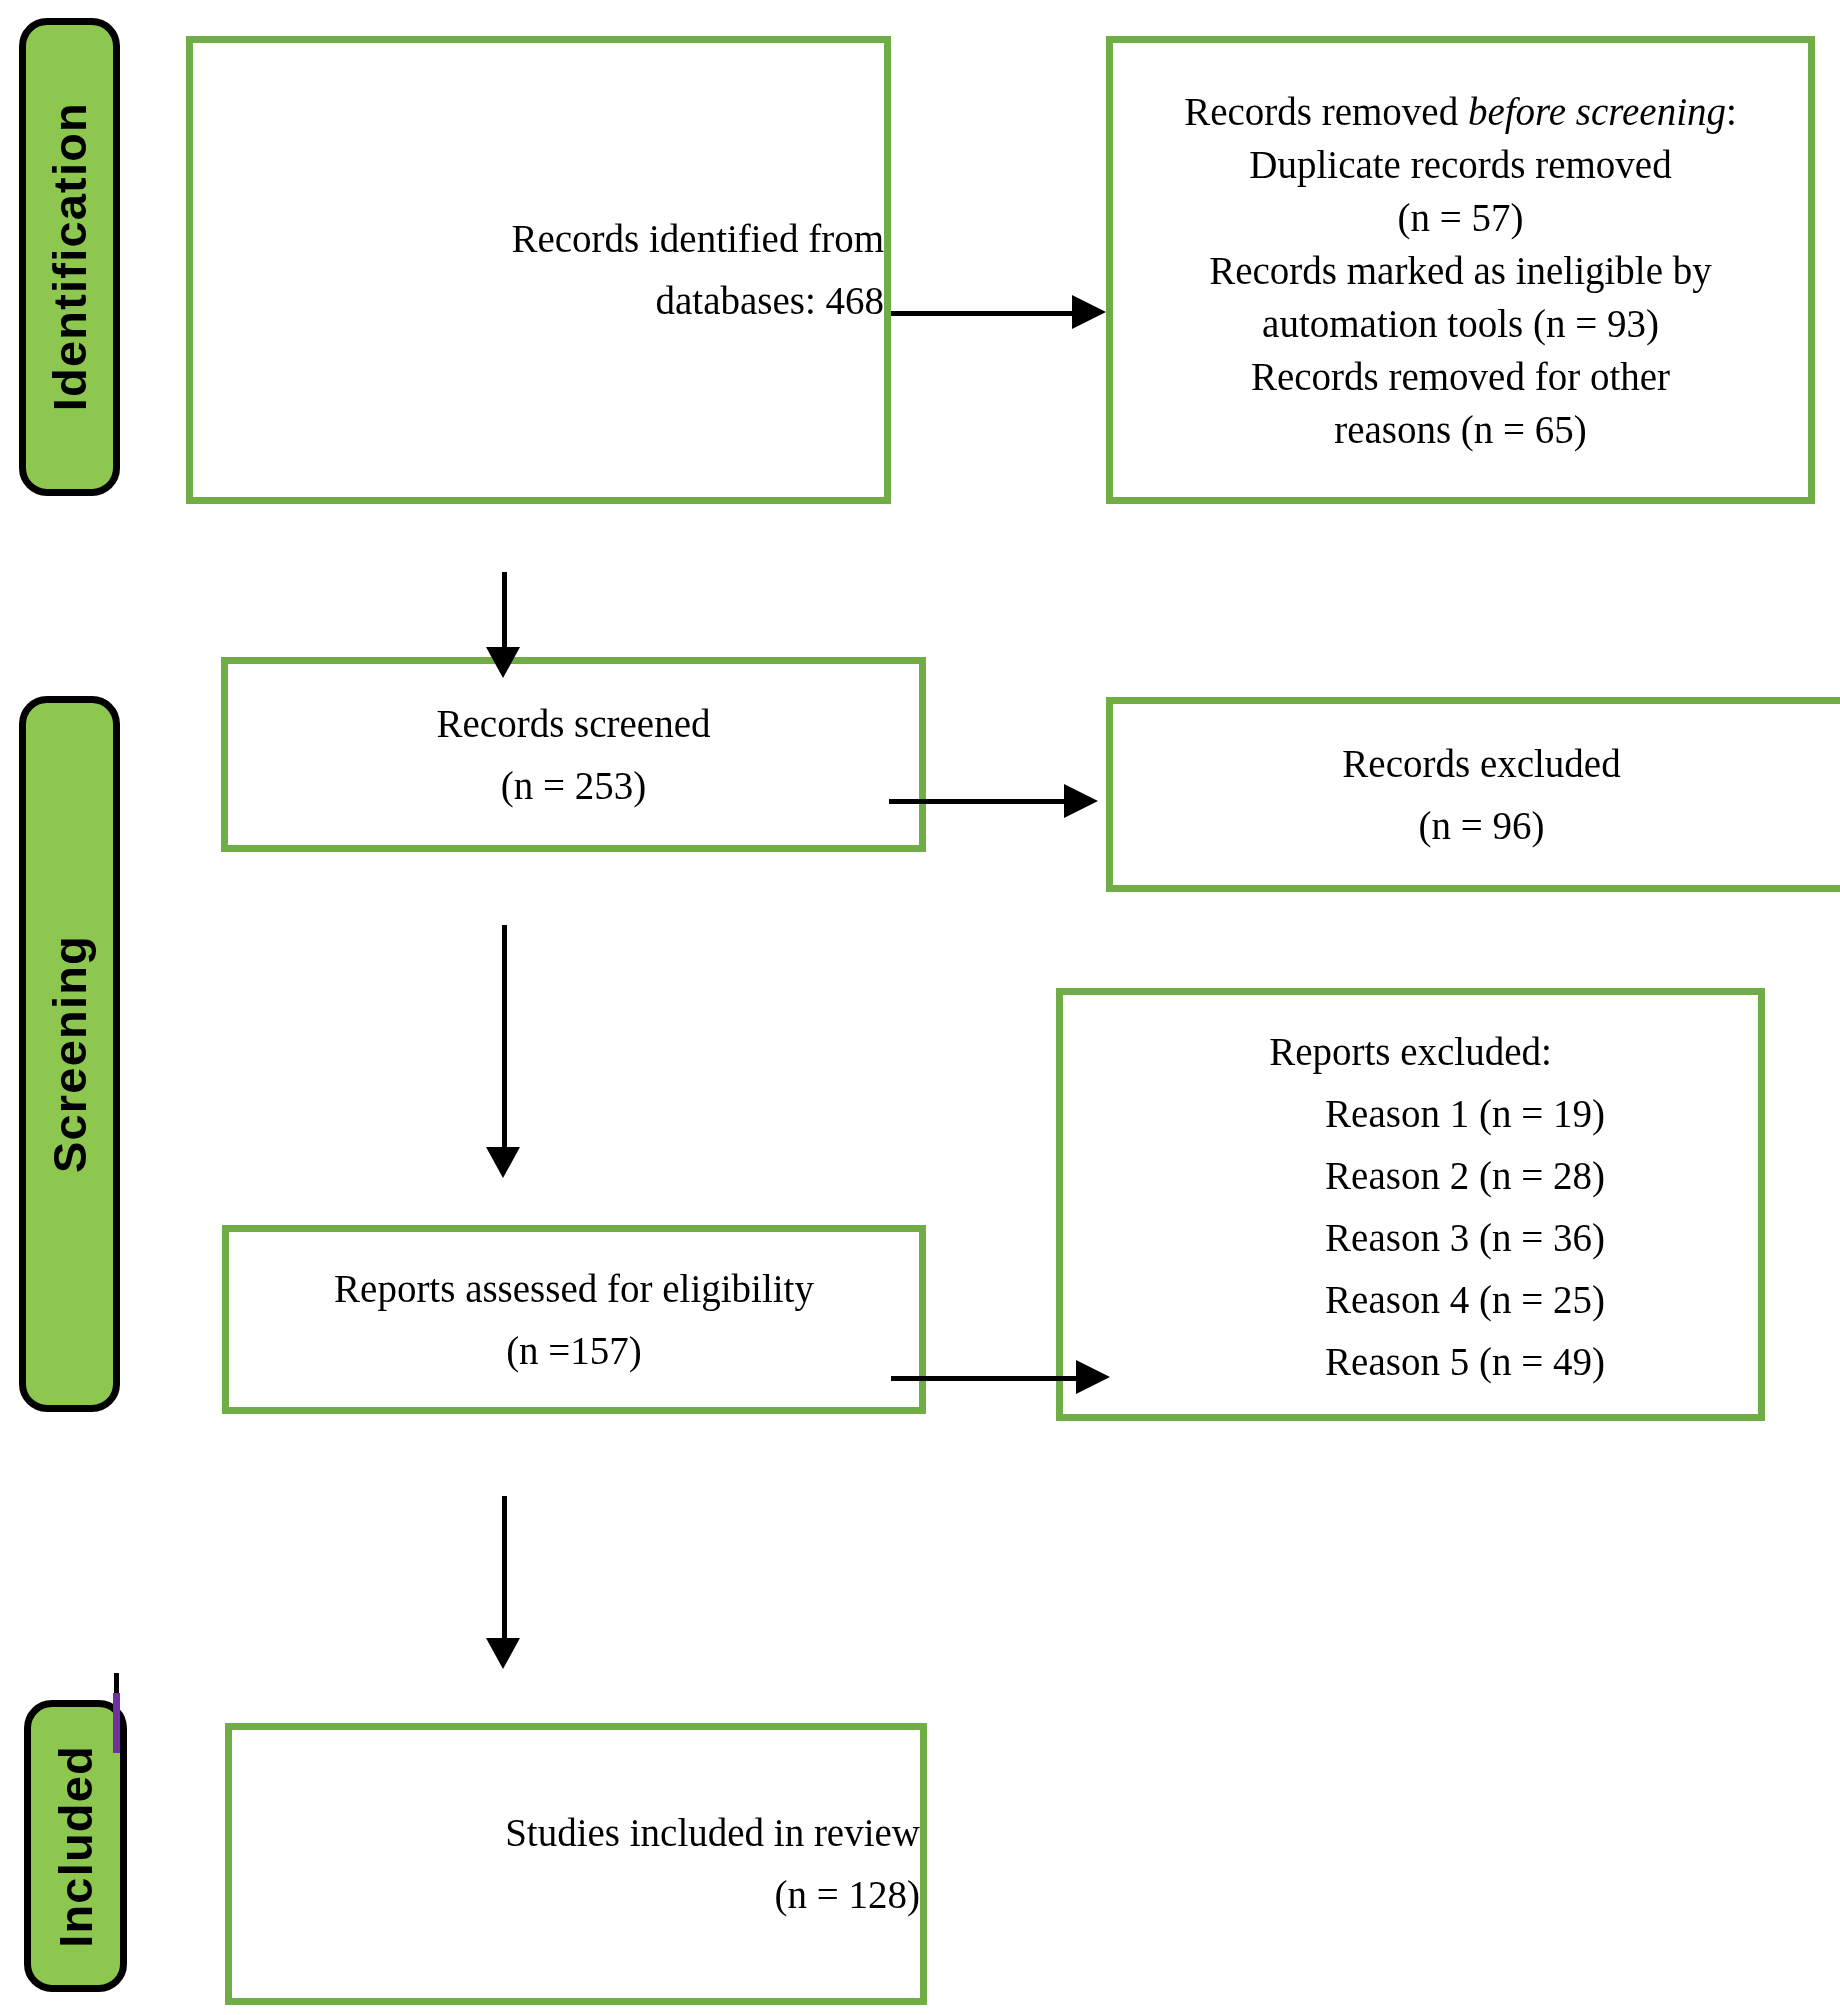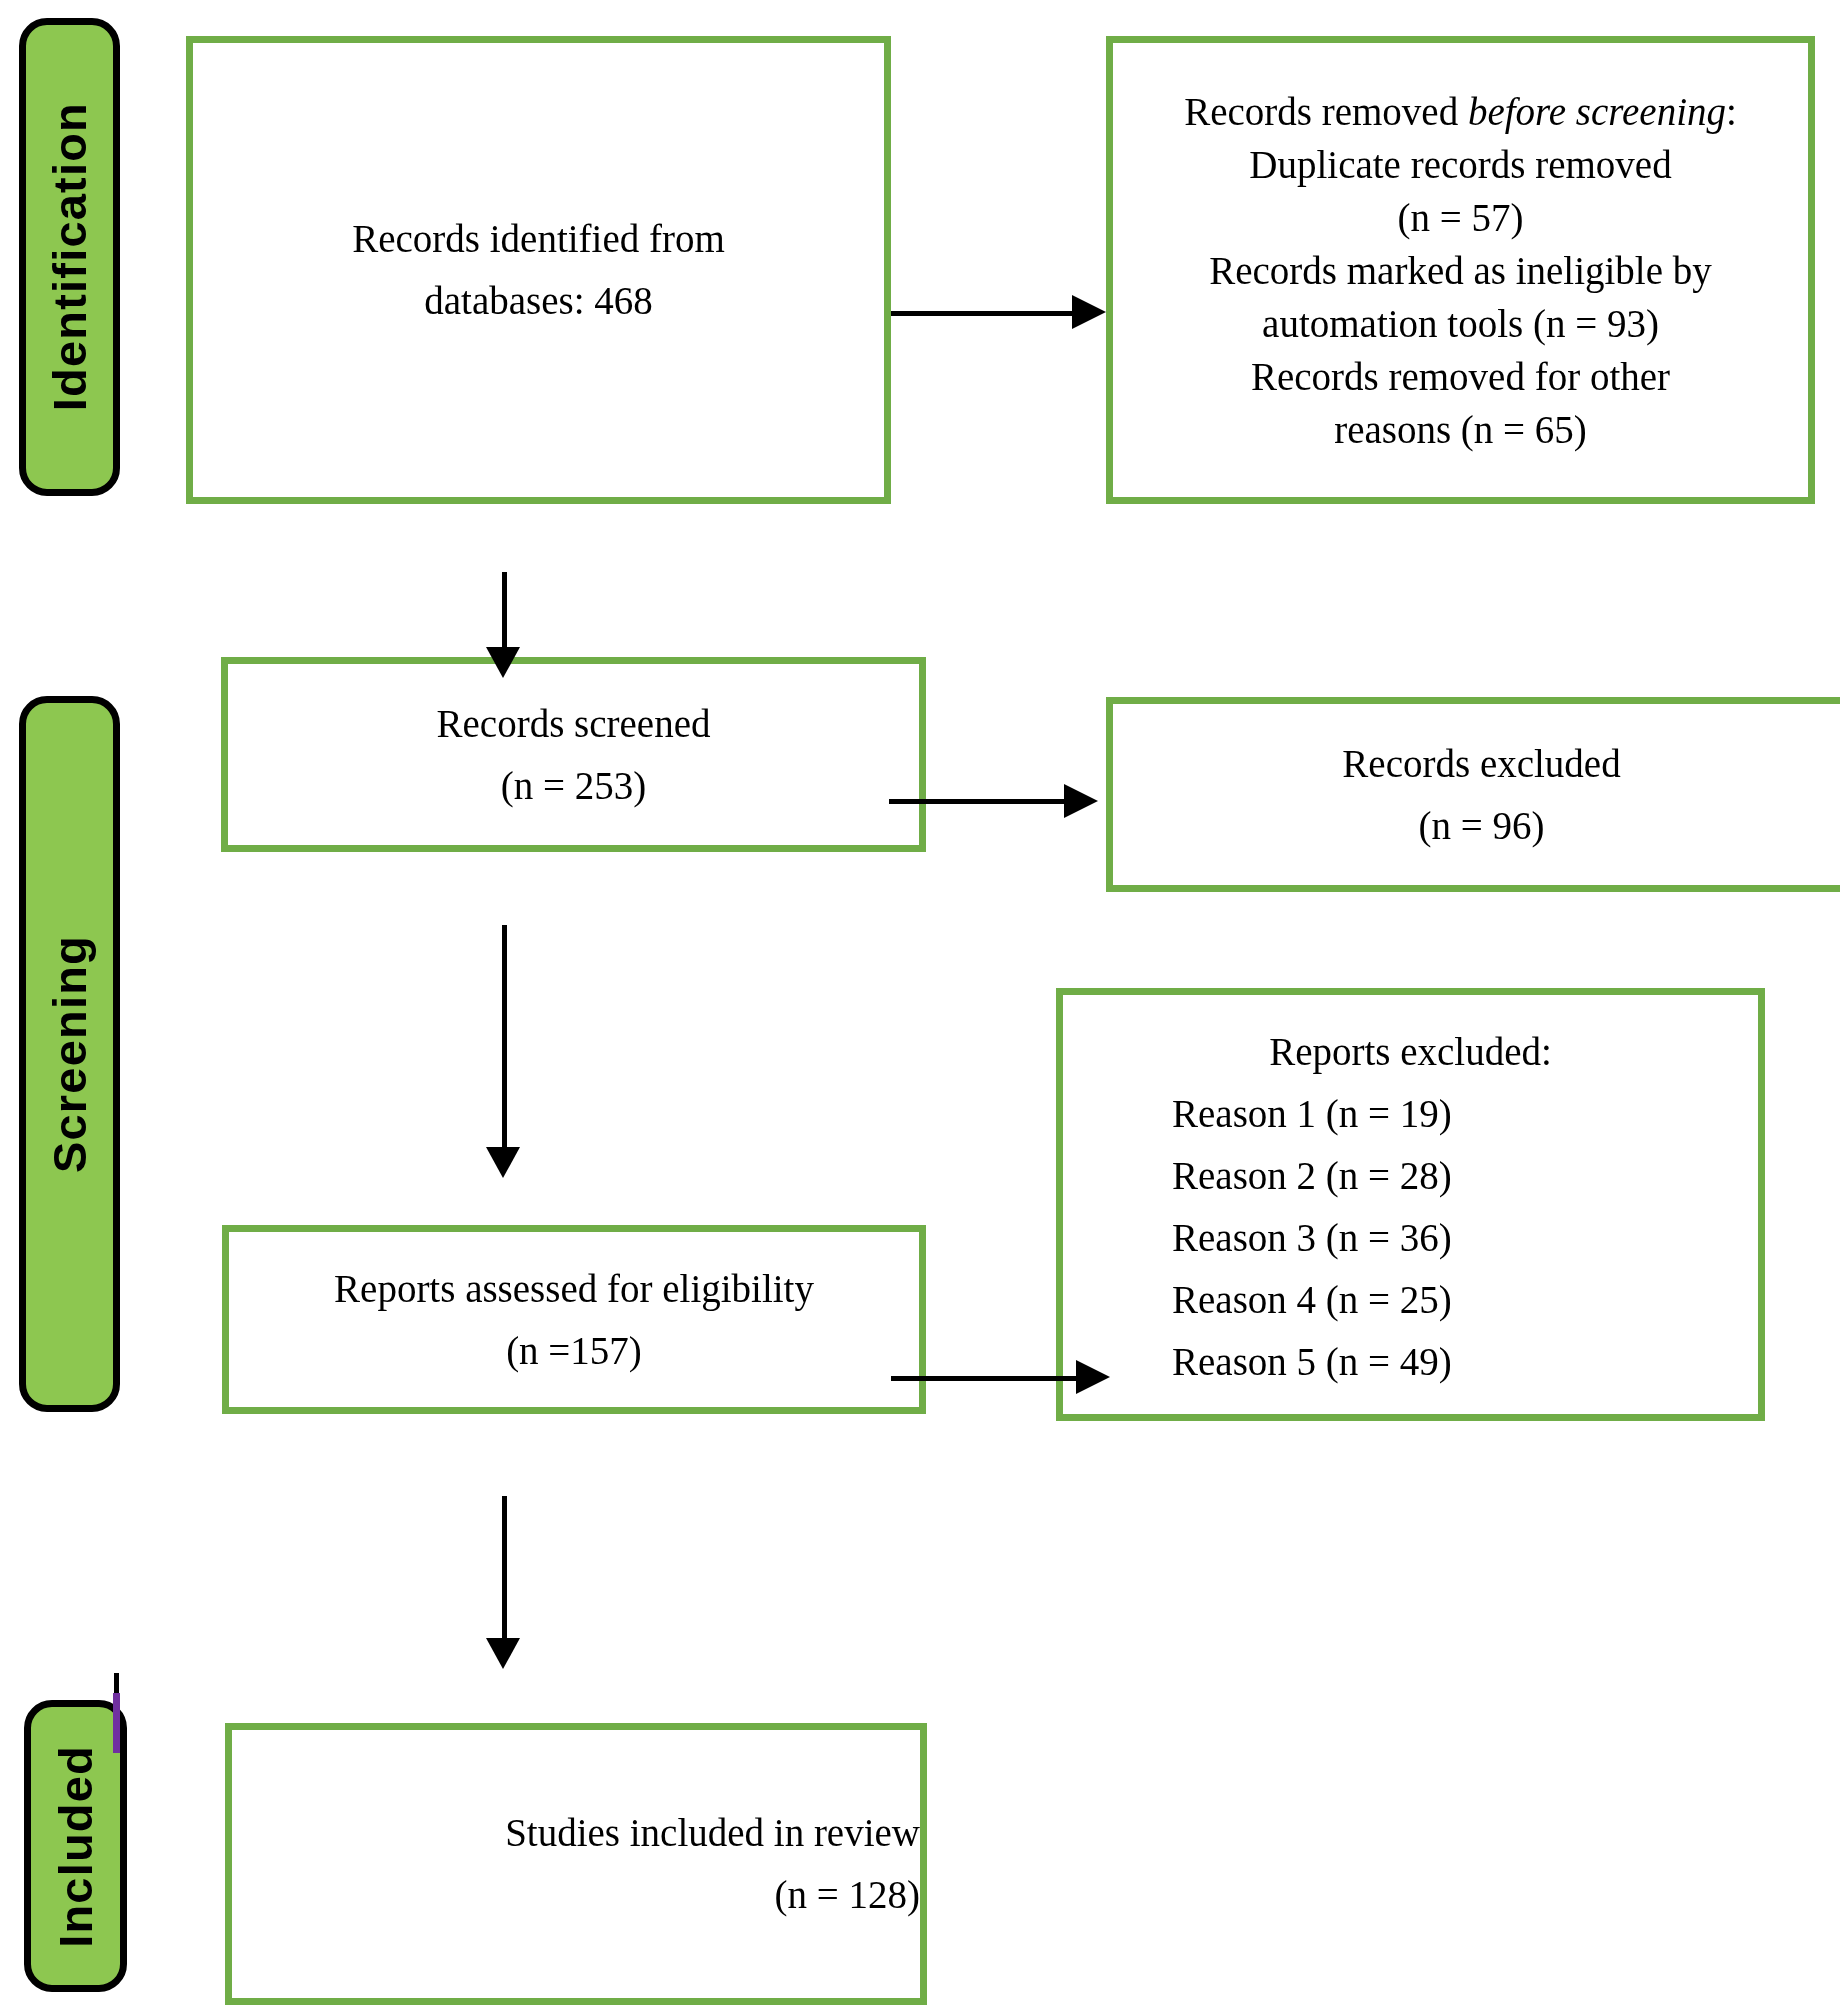--- a/index.html
+++ b/index.html
@@ -51,21 +51,21 @@
     text-align: center;
     font-size: 39px;
     line-height: 62px;
   }
   .fbox .line { width: 100%; }
 
   #box-removed { line-height: 53px; }
   #box-reports-excluded { line-height: 56px; padding-top: 5.9px; }
   #box-reports-excluded .reasons {
     width: 100%;
-    text-align: left;
+    text-align: center;
     padding-left: 109px;
     box-sizing: border-box;
     margin-top: 6px;
   }
   .italic { font-style: italic; text-align: center; }
 
   
   .hline, .vline {
     position: absolute;
     background: #000000;
@@ -111,21 +111,21 @@
   </div>
 
   <div class="stage" style="left:19px; top:696px; width:101px; height:716px;">
     <span class="stage-label">Screening</span>
   </div>
 
   <div class="stage" style="left:23.5px; top:1700px; width:103px; height:292px;">
     <span class="stage-label">Included</span>
   </div>
 
-  <div class="fbox" id="box-identified" style="left:186px; top:36px; width:705px; height:468px;">
+  <div class="fbox" id="box-identified" style="left:186px; top:36px; width:705px; height:468px;text-align:right;">
     <div class="line">Records identified from</div>
     <div class="line">databases: 468</div>
   </div>
 
   <div class="fbox" id="box-removed" style="left:1106px; top:36px; width:709px; height:468px;">
     <div class="line"><span>Records removed </span><span class="italic">before screening</span><span>:</span></div>
     <div class="line">Duplicate records removed</div>
     <div class="line">(n = 57)</div>
     <div class="line">Records marked as ineligible by</div>
     <div class="line">automation tools (n = 93)</div>

